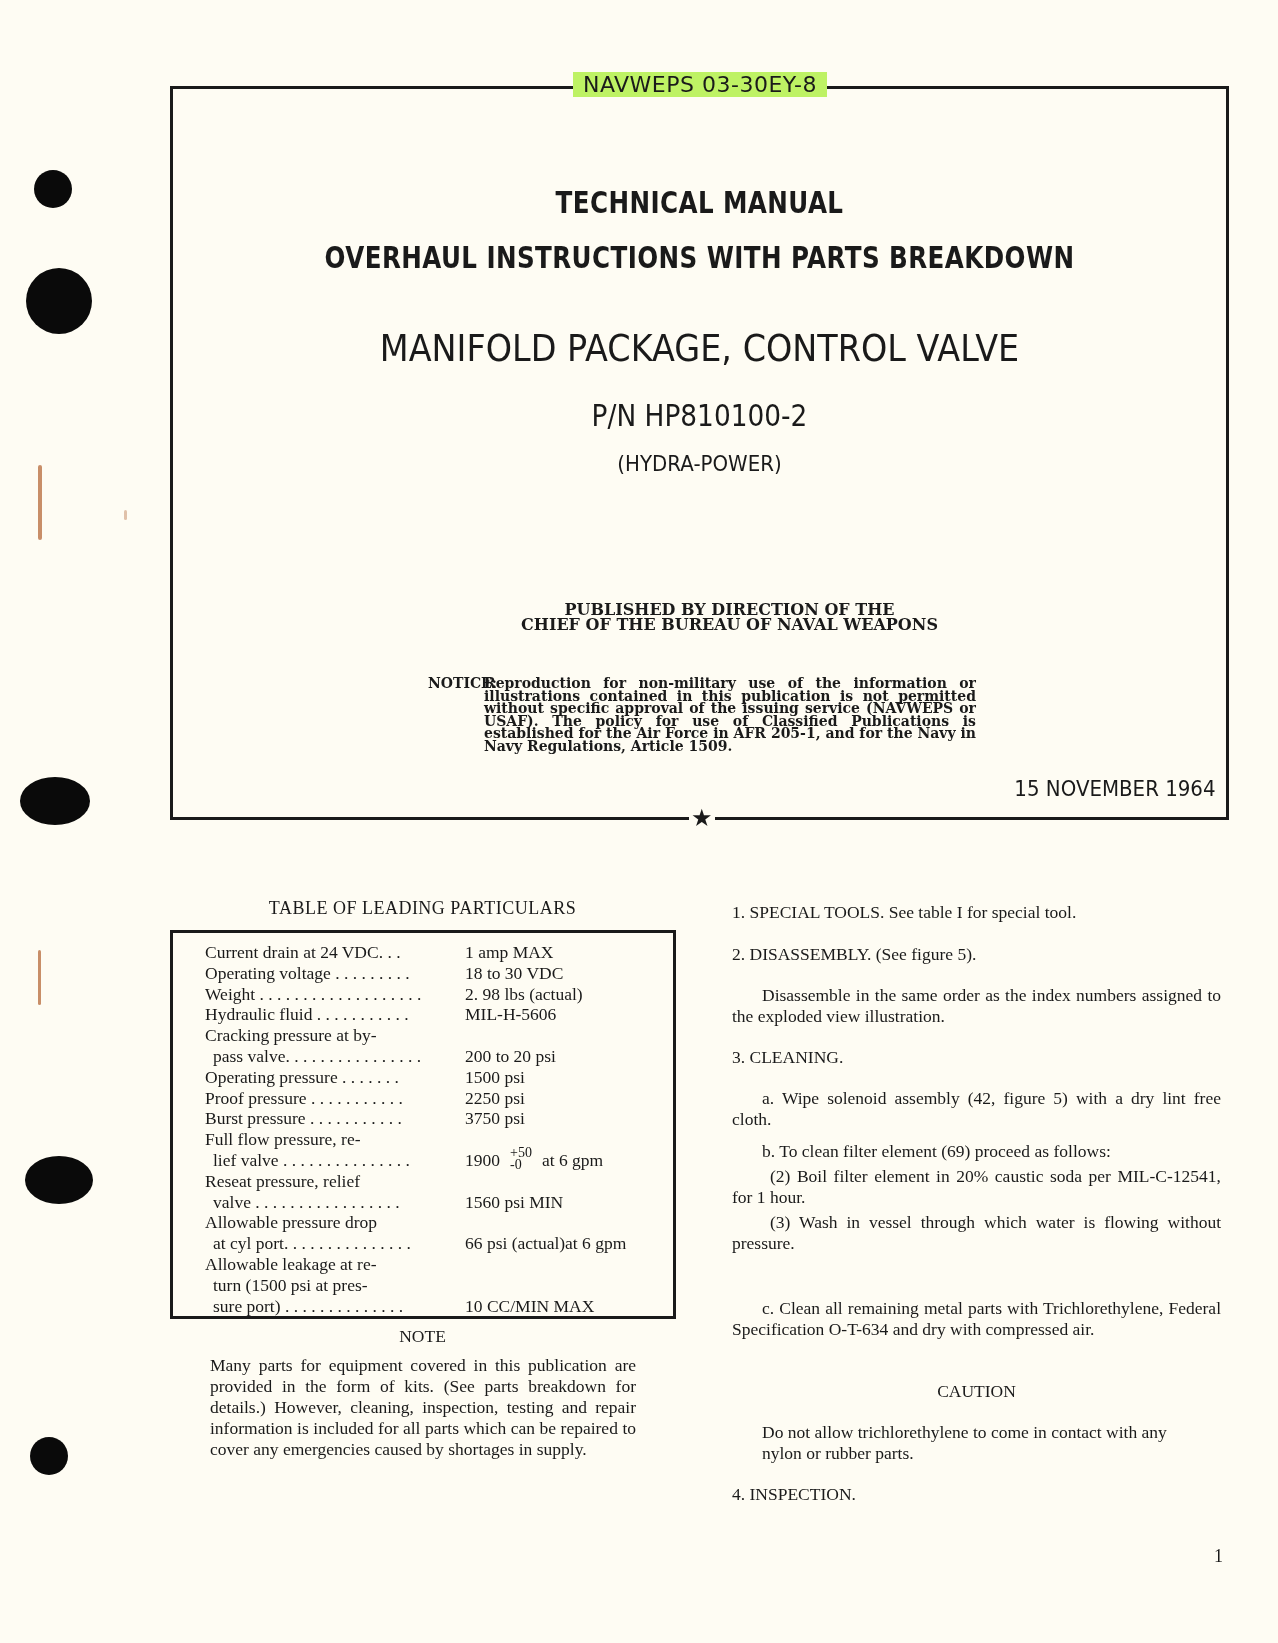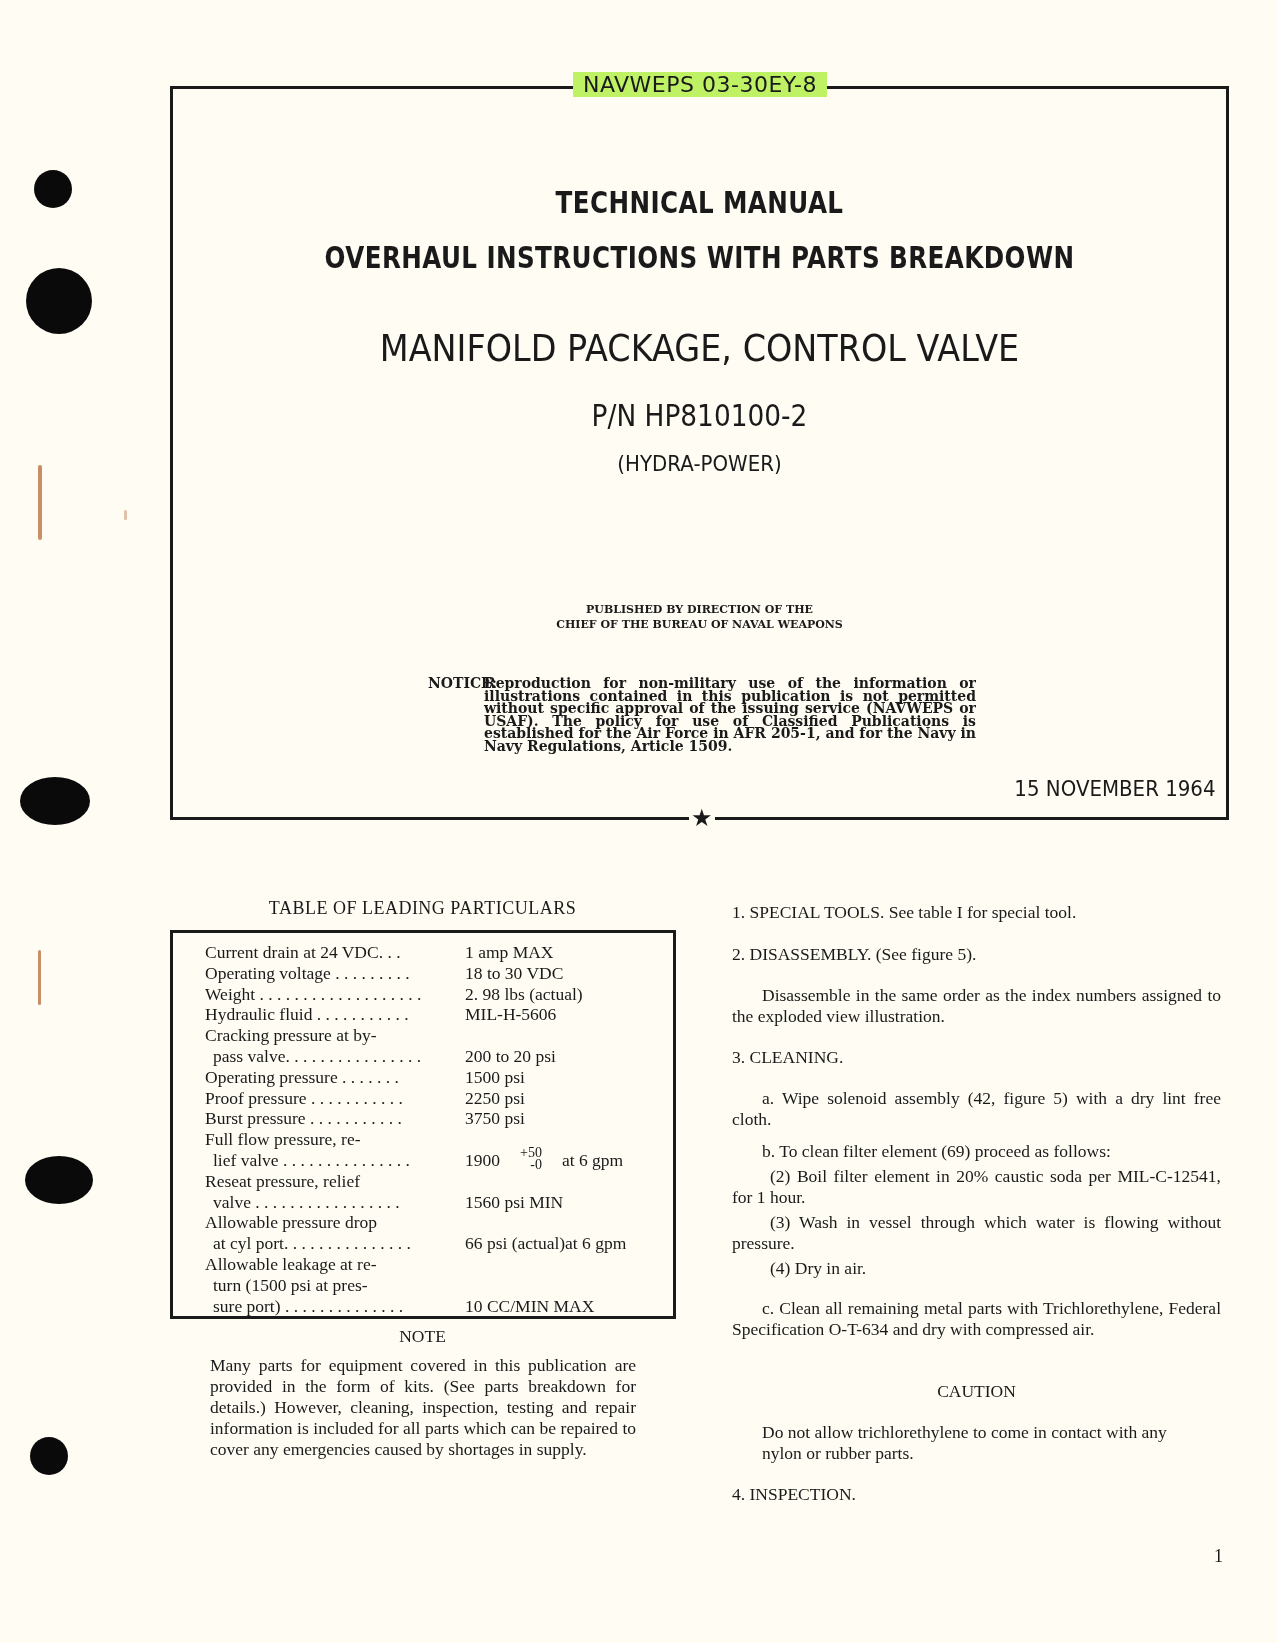--- a/index.html
+++ b/index.html
@@ -37,21 +37,21 @@
       font-size: 30px; letter-spacing: 0.5px; transform: scaleX(0.82);
     }
     .t-title {
       top: 326px; font-family: "DejaVu Sans", sans-serif; font-size: 38px;
       font-weight: normal; transform: scaleX(0.88);
     }
     .t-pn { top: 398px; font-family: "DejaVu Sans", sans-serif; font-size: 30px; transform: scaleX(0.88); }
     .t-mfr { top: 451px; font-family: "DejaVu Sans", sans-serif; font-size: 22px; transform: scaleX(0.9); }
     .published {
       top: 602px; font-family: "DejaVu Serif", serif; font-weight: bold;
-      font-size: 11px; line-height: 15px;
+      font-size: 16px; line-height: 15px; margin-left: 30px;
     }
     .notice {
       position: absolute; left: 428px; top: 677px; width: 548px;
       font-family: "DejaVu Serif", serif; font-weight: bold; font-size: 14px; line-height: 12.6px;
     }
     .notice .lbl { position: absolute; left: 0; top: 0; }
     .notice .body { margin-left: 56px; text-align: justify; }
     .date {
       position: absolute; right: 62px; top: 776px;
       font-family: "DejaVu Sans", sans-serif; font-size: 22px; transform: scaleX(0.9);
@@ -160,21 +160,21 @@
     </div>
     <div class="lp-row">
       <span class="k">Burst pressure . . . . . . . . . . .</span>
       <span class="v"><span>3750 psi</span></span>
     </div>
     <div class="lp-row">
       <span class="k">Full flow pressure, re-</span>
     </div>
     <div class="lp-row">
       <span class="k indent">lief valve . . . . . . . . . . . . . . .</span>
-      <span class="v"><span>1900</span><span class="tol" style="display: inline-block; vertical-align: middle; font-size: 14px; line-height: 12px; text-align: right; margin: 0px 20px; position: relative; top: -3px;"><div>+50</div><div>-0</div></span><span>at 6 gpm</span></span>
+      <span class="v"><span>1900</span><span class="tol" style="display: inline-block; vertical-align: middle; font-size: 14px; line-height: 12px; text-align: left; margin: 0px 10px; position: relative; top: -3px;"><div>+50</div><div>-0</div></span><span>at 6 gpm</span></span>
     </div>
     <div class="lp-row">
       <span class="k">Reseat pressure, relief</span>
     </div>
     <div class="lp-row">
       <span class="k indent">valve    . . . . . . . . . . . . . . . . .</span>
       <span class="v"><span>1560 psi MIN</span></span>
     </div>
     <div class="lp-row">
       <span class="k">Allowable pressure drop</span>
@@ -210,21 +210,20 @@
 <div class="rc" style="top:1043px;">
     <p>3.  CLEANING.</p>
   </div>
 <div class="rc" style="top:1084px;">
     <p class="ind">a.  Wipe solenoid assembly (42, figure 5) with a dry lint free cloth.</p>
   </div>
 <div class="rc" style="top:1137px;">
   <p class="ind">b.  To clean filter element (69) proceed as follows:</p>
   <p class="ind2">(2) Boil filter element in 20% caustic soda per MIL-C-12541, for 1 hour.</p>
   <p class="ind2">(3) Wash in vessel through which water is flowing without pressure.</p>
-  <p class="ind2">(4) Dry in air.</p>
 </div>
 <div class="rc" style="top:1294px;">
     <p class="ind">c.  Clean all remaining metal parts with Trichlorethylene, Federal Specification O-T-634 and dry with compressed air.</p>
   </div>
 <div class="rc" style="top:1377px;">
     <p class="caution-title">CAUTION</p>
   </div>
 <div class="rc" style="top:1418px;">
     <p class="caution-body">Do not allow trichlorethylene to come in contact with any nylon or rubber parts.</p>
   </div>

